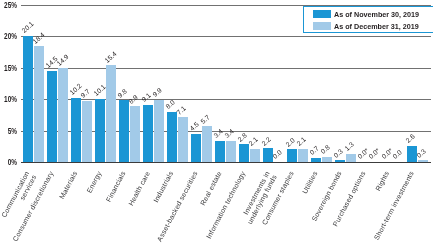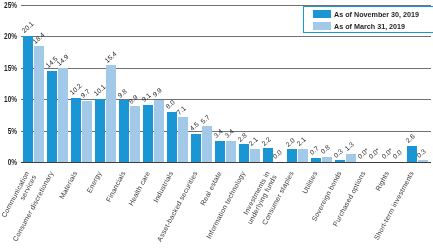--- a/index.html
+++ b/index.html
@@ -153,17 +153,17 @@
 <div class="xlwrap" style="left:408.5px;top:170px">
   <div class="xlabel">Short-term investments</div>
 </div>
 <div id="legend">
   <div class="lgrow">
     <span class="lgsw" style="background:#1b96d4"></span>
     <span class="lgtx">As of November 30, 2019</span>
   </div>
   <div class="lgrow">
     <span class="lgsw" style="background:#a2cae8"></span>
-    <span class="lgtx">As of March 31, 2019</span>
+    <span class="lgtx">As of December 31, 2019</span>
   </div>
 </div>
 
 </div>
 
 </body></html>

